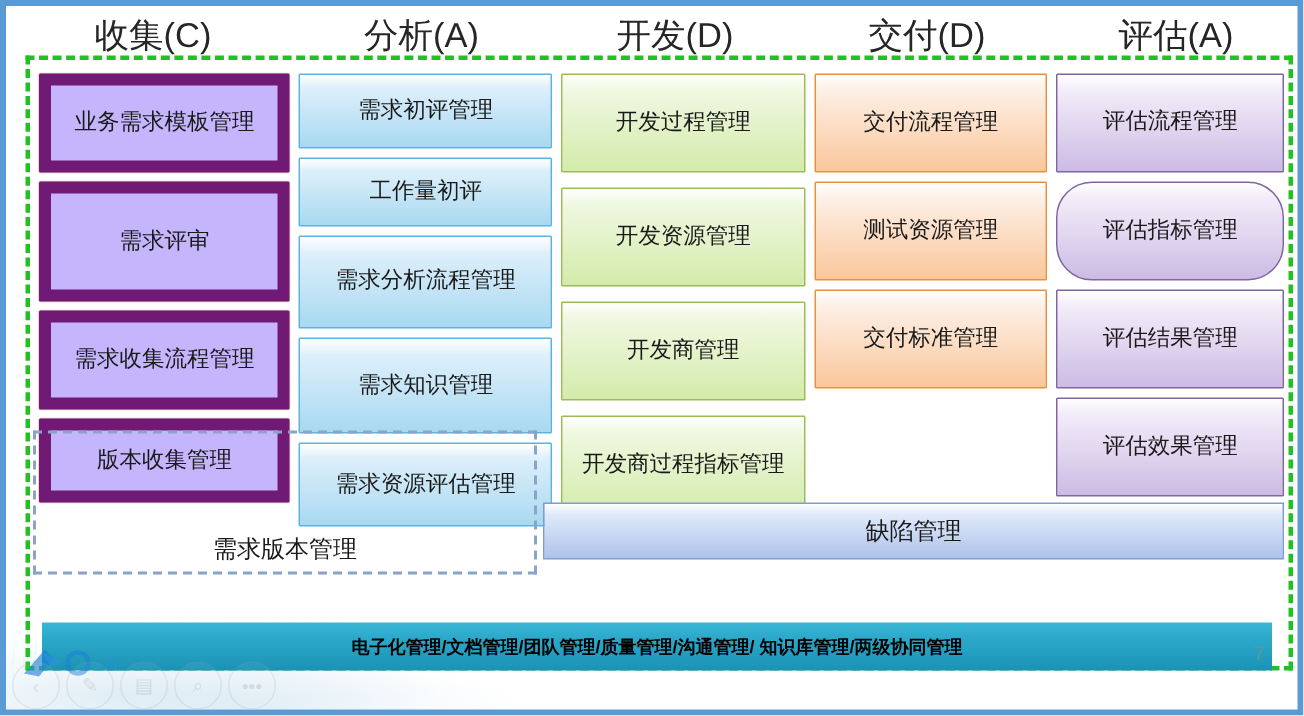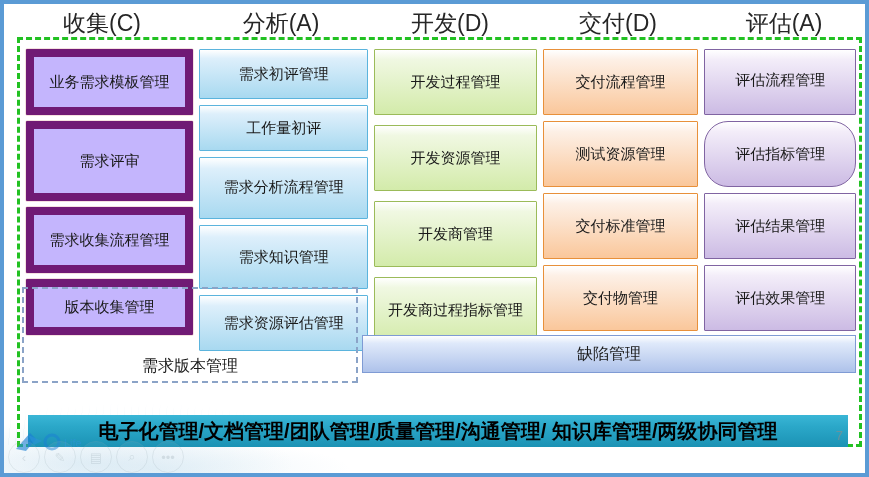--- a/index.html
+++ b/index.html
@@ -143,21 +143,21 @@
   }
 
   
   .footer-bar{
     position:absolute;
     left:24px;top:411px;width:820px;height:32px;
     box-sizing:border-box;
     display:flex;align-items:center;justify-content:center;
     background:linear-gradient(180deg,#3ab6d6 0%,#2ba8c9 35%,#1b92b4 100%);
     color:#000000;
-    font-size:20px;
+    font-size:12px;
     font-weight:bold;
     letter-spacing:0px;
     white-space:nowrap;
   }
 
   
   .page-num{
     position:absolute;right:22px;top:424px;
     font-size:13px;color:#7d8f93;
     opacity:.75;
@@ -218,21 +218,20 @@
     <div class="col col3">
         <div class="box b-green" style="height: 66px; flex: 0 0 66px;">开发过程管理</div>
         <div class="box b-green" style="height: 66px; flex: 0 0 66px;">开发资源管理</div>
         <div class="box b-green" style="height: 66px; flex: 0 0 66px;">开发商管理</div>
         <div class="box b-green" style="height: 66px; flex: 0 0 66px;">开发商过程指标管理</div>
       </div>
     <div class="col col4">
         <div class="box b-orange" style="height: 66px; flex: 0 0 66px;">交付流程管理</div>
         <div class="box b-orange" style="height: 66px; flex: 0 0 66px;">测试资源管理</div>
         <div class="box b-orange" style="height: 66px; flex: 0 0 66px;">交付标准管理</div>
-        <div class="box b-orange" style="height: 66px; flex: 0 0 66px;">交付物管理</div>
       </div>
     <div class="col col5">
         <div class="box b-purple" style="height: 66px; flex: 0 0 66px; font-family: Liberation Mono, monospace;">评估流程管理</div>
         <div class="box b-purple" style="height: 66px; flex: 0 0 66px; border-radius: 24px;">评估指标管理</div>
         <div class="box b-purple" style="height: 66px; flex: 0 0 66px;">评估结果管理</div>
         <div class="box b-purple" style="height: 66px; flex: 0 0 66px;">评估效果管理</div>
       </div>
   </div>
 
   <div class="subgroup"></div>

